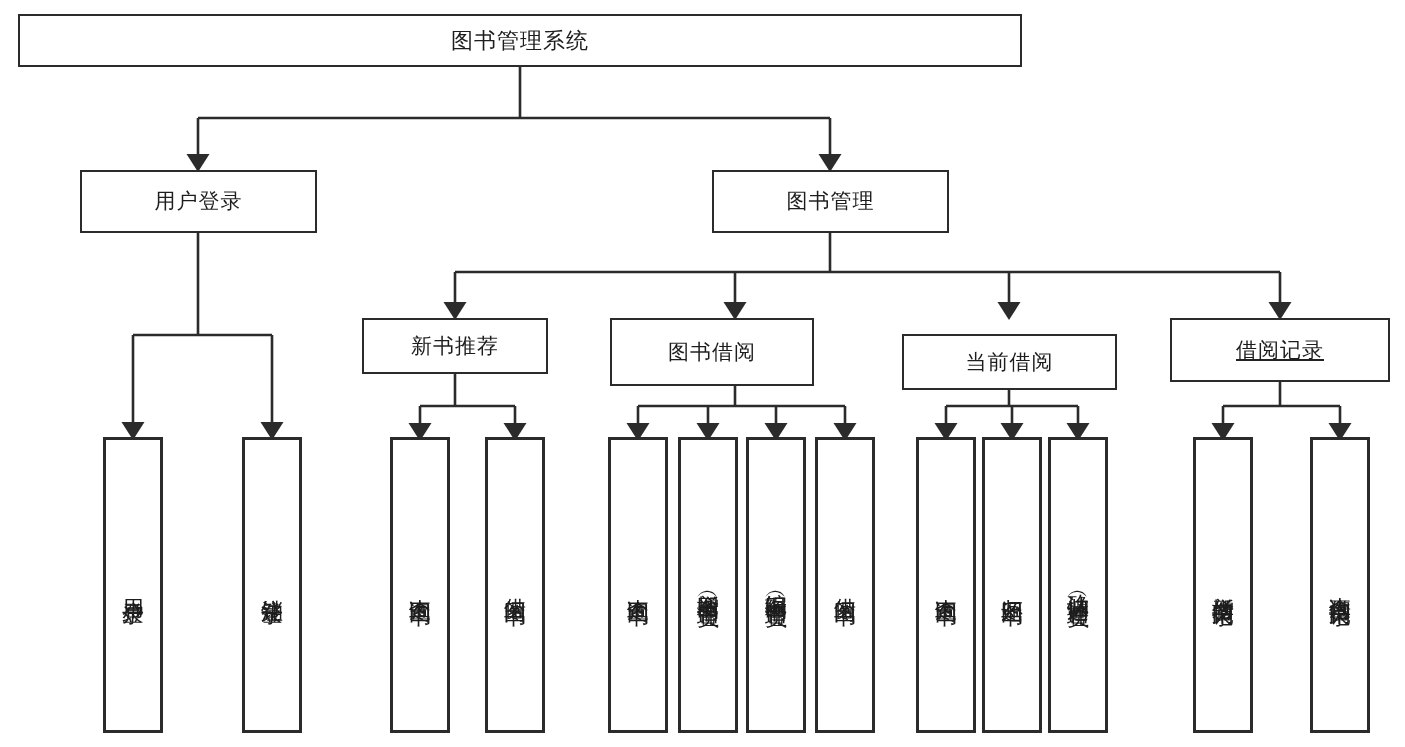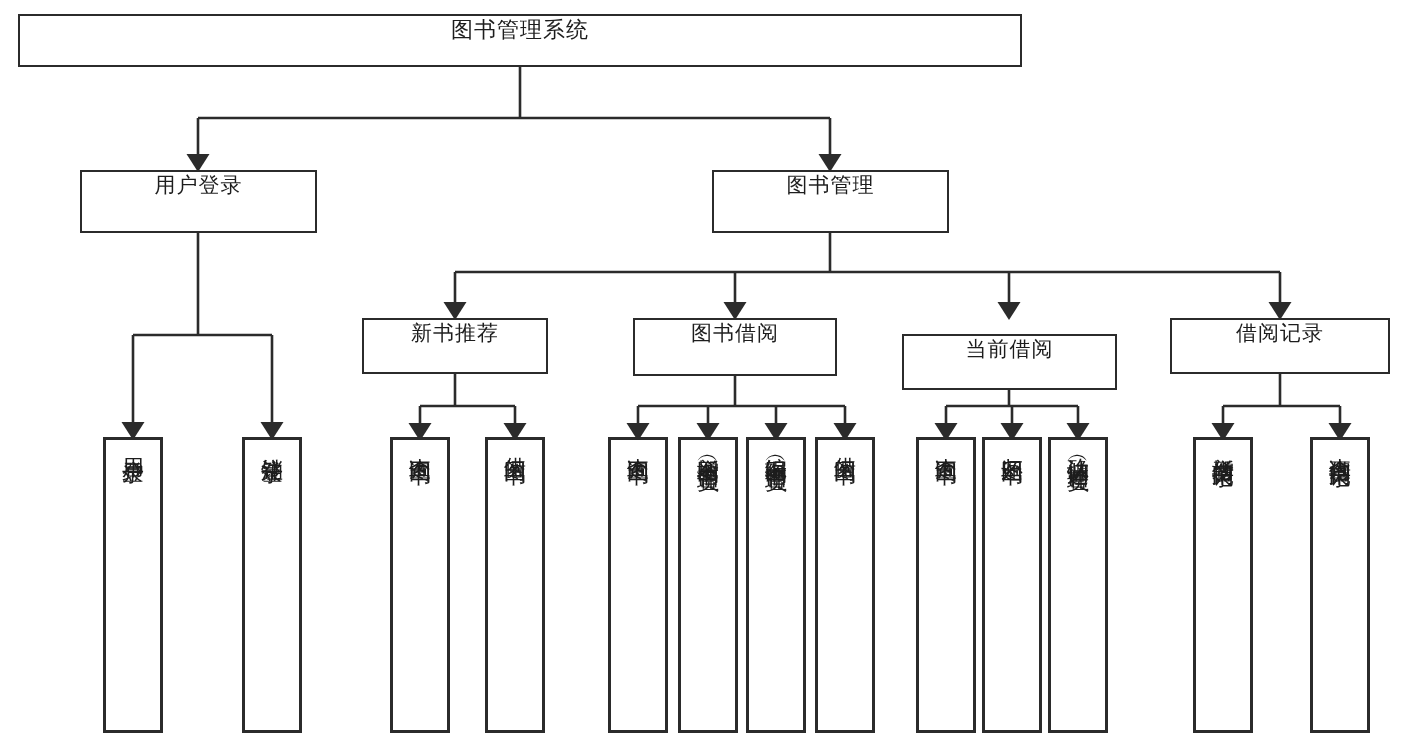--- a/index.html
+++ b/index.html
@@ -21,21 +21,21 @@
     width:1405px;
     height:747px;
     pointer-events:none;
   }
   .node{
     position:absolute;
     box-sizing:border-box;
     background:#ffffff;
     border:2px solid #2b2b2b;
     display:flex;
-    align-items:flex-start;
+    align-items:center;
     justify-content:center;
     text-align:center;
   }
   .node .label{
     font-size:21px;
     line-height:1.25;
     letter-spacing:1px;
     color:#1d1d1d;
     white-space:nowrap;
   }
@@ -125,27 +125,27 @@
   <div class="node" style="left:80px; top:170px; width:237px; height:63px;">
     <span class="label">用户登录</span>
   </div>
   <div class="node" style="left:362px; top:318px; width:186px; height:56px;">
     <span class="label">新书推荐</span>
   </div>
 
   <div class="node" style="left:712px; top:170px; width:237px; height:63px;">
     <span class="label">图书管理</span>
   </div>
-  <div class="node" style="left:633px; top:318px; width:204px; height:58px;">
+  <div class="node" style="left:610px; top:318px; width:204px; height:68px;">
     <span class="label">图书借阅</span>
   </div>
   <div class="node" style="left:902px; top:318px; width:215px; height:56px;margin-top:16px;">
     <span class="label">当前借阅</span>
   </div>
-  <div class="node" style="left:1170px; top:318px; width:220px; height:56px;">
+  <div class="node" style="left:1170px; top:318px; width:220px; height:64px;text-decoration:underline;">
     <span class="label">借阅记录</span>
   </div>
 
   <div class="node leaf" style="left:103px; top:437px; width:60px; height:296px;">
     <span class="label">用户登录</span>
   </div>
   <div class="node leaf" style="left:242px; top:437px; width:60px; height:296px;">
     <span class="label">注销登录</span>
   </div>
 

